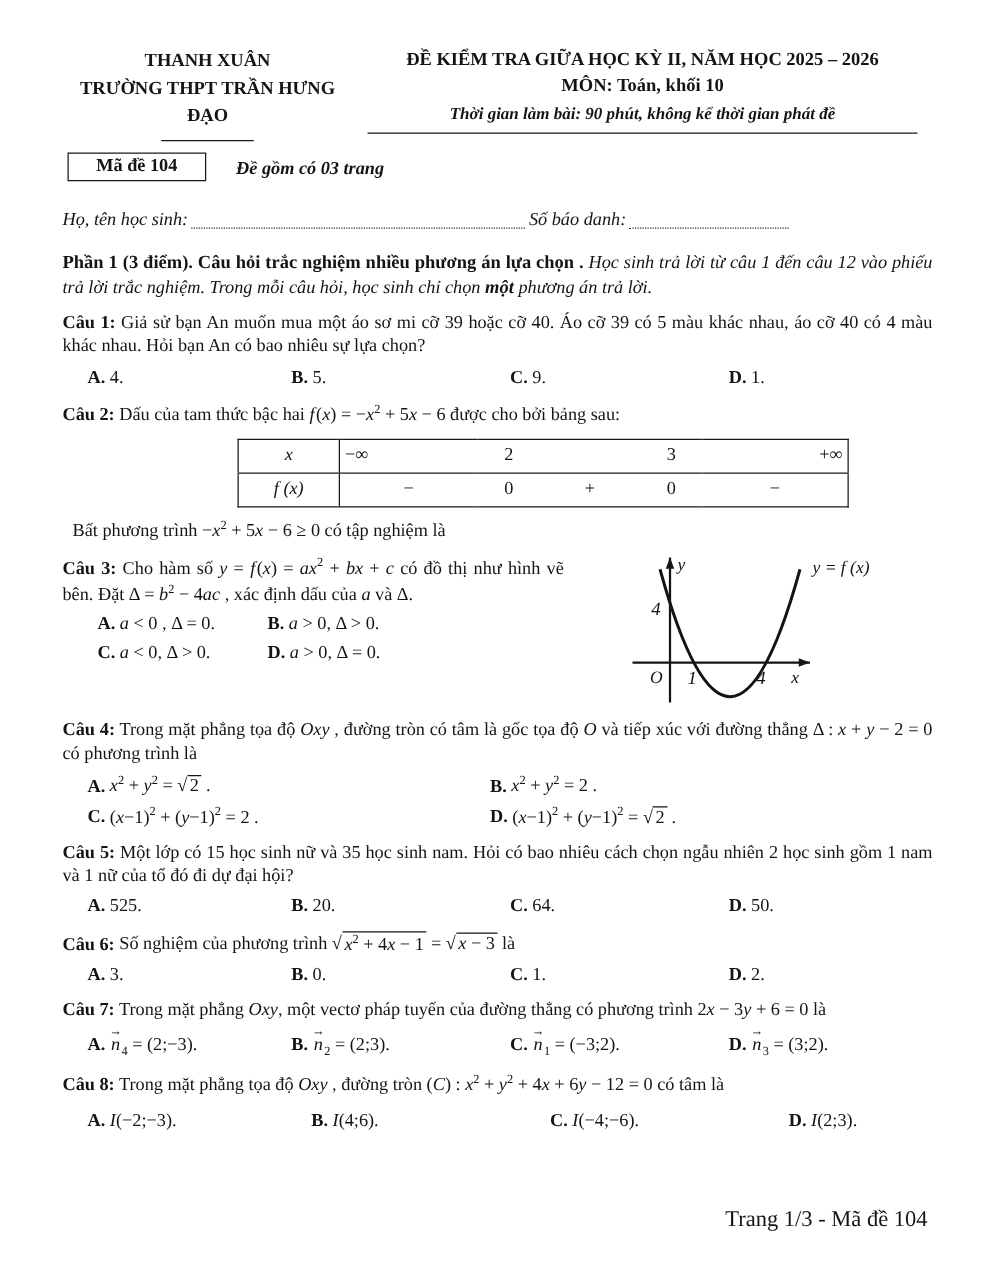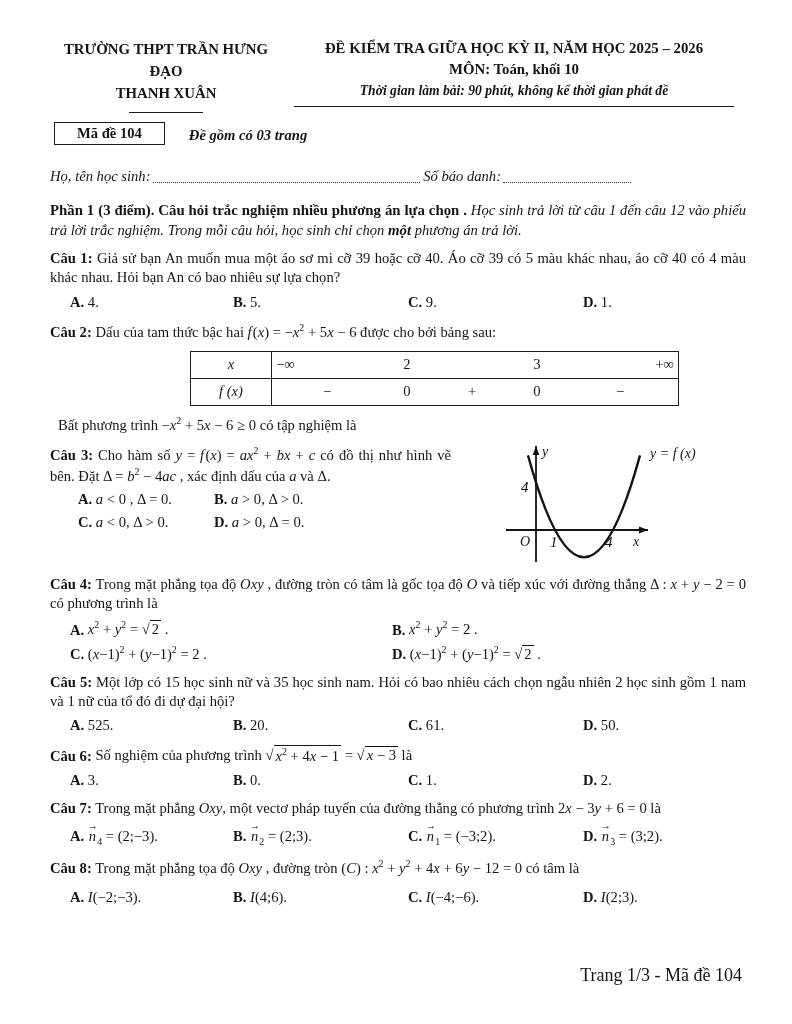--- a/index.html
+++ b/index.html
@@ -69,22 +69,22 @@
   
   .footer{position:absolute;right:50px;bottom:36px;font-size:18px;}
 </style>
 </head>
 <body>
 
 <div class="page">
 
   <div class="hdr">
     <div class="hdr-left">
+      <div>THANH XUÂN</div>
       <div>TRƯỜNG THPT TRẦN HƯNG ĐẠO</div>
-      <div>THANH XUÂN</div>
       <div class="rule-short"></div>
     </div>
     <div class="hdr-right">
       <div class="hdr-title">ĐỀ KIỂM TRA GIỮA HỌC KỲ II, NĂM HỌC 2025 – 2026</div>
       <div class="hdr-subject">MÔN:  Toán, khối 10</div>
       <div class="hdr-time">Thời gian làm bài: 90 phút, không kể thời gian phát đề</div>
       <div class="rule-long"></div>
     </div>
   </div>
 
@@ -177,21 +177,21 @@
       <span class="opt"><b>C.</b> <span>(<i>x</i>−1)<sup>2</sup> + (<i>y</i>−1)<sup>2</sup> = 2 .</span></span>
       <span class="opt"><b>D.</b> <span>(<i>x</i>−1)<sup>2</sup> + (<i>y</i>−1)<sup>2</sup> = √<span class="ol">2</span> .</span></span>
     </div>
   </div>
 
   <div class="q">
     <div class="qbody"><span class="qnum">Câu 5:</span> <span>Một lớp có 15 học sinh nữ và 35 học sinh nam. Hỏi có bao nhiêu cách chọn ngẫu nhiên 2 học sinh gồm 1 nam và 1 nữ  của tổ đó đi dự đại hội?</span></div>
     <div class="opts4">
       <span class="opt"><b>A.</b> <span>525.</span></span>
       <span class="opt"><b>B.</b> <span>20.</span></span>
-      <span class="opt"><b>C.</b> <span>61.</span></span>
+      <span class="opt"><b>C.</b> <span>64.</span></span>
       <span class="opt"><b>D.</b> <span>50.</span></span>
     </div>
   </div>
 
   <div class="q">
     <div class="qbody"><span class="qnum">Câu 6:</span> <span>Số nghiệm của phương trình √<span class="ol"><i>x</i><sup>2</sup> + 4<i>x</i> − 1</span> = √<span class="ol"><i>x</i> − 3</span> là</span></div>
     <div class="opts4">
       <span class="opt"><b>A.</b> <span>3.</span></span>
       <span class="opt"><b>B.</b> <span>0.</span></span>
       <span class="opt"><b>C.</b> <span>1.</span></span>
@@ -204,21 +204,21 @@
     <div class="opts4" style="margin-top:9px;">
       <span class="opt"><b>A.</b> <span><span class="vec"><i>n</i></span><sub>4</sub> = (2;−3).</span></span>
       <span class="opt"><b>B.</b> <span><span class="vec"><i>n</i></span><sub>2</sub> = (2;3).</span></span>
       <span class="opt"><b>C.</b> <span><span class="vec"><i>n</i></span><sub>1</sub> = (−3;2).</span></span>
       <span class="opt"><b>D.</b> <span><span class="vec"><i>n</i></span><sub>3</sub> = (3;2).</span></span>
     </div>
   </div>
 
   <div class="q">
     <div class="qbody"><span class="qnum">Câu 8:</span> <span>Trong mặt phẳng tọa độ <i>Oxy</i> , đường tròn (<i>C</i>) : <i>x</i><sup>2</sup> + <i>y</i><sup>2</sup> + 4<i>x</i> + 6<i>y</i> − 12 = 0 có tâm là</span></div>
-    <div class="opts4" style="margin-top:10px;">
+    <div class="opts4" style="margin-top:10px;gap:16px;">
       <span class="opt"><b>A.</b> <span><i>I</i>(−2;−3).</span></span>
       <span class="opt"><b>B.</b> <span><i>I</i>(4;6).</span></span>
       <span class="opt"><b>C.</b> <span><i>I</i>(−4;−6).</span></span>
       <span class="opt"><b>D.</b> <span><i>I</i>(2;3).</span></span>
     </div>
   </div>
 
   <div class="footer">Trang 1/3 - Mã đề 104</div>
 
 </div>

